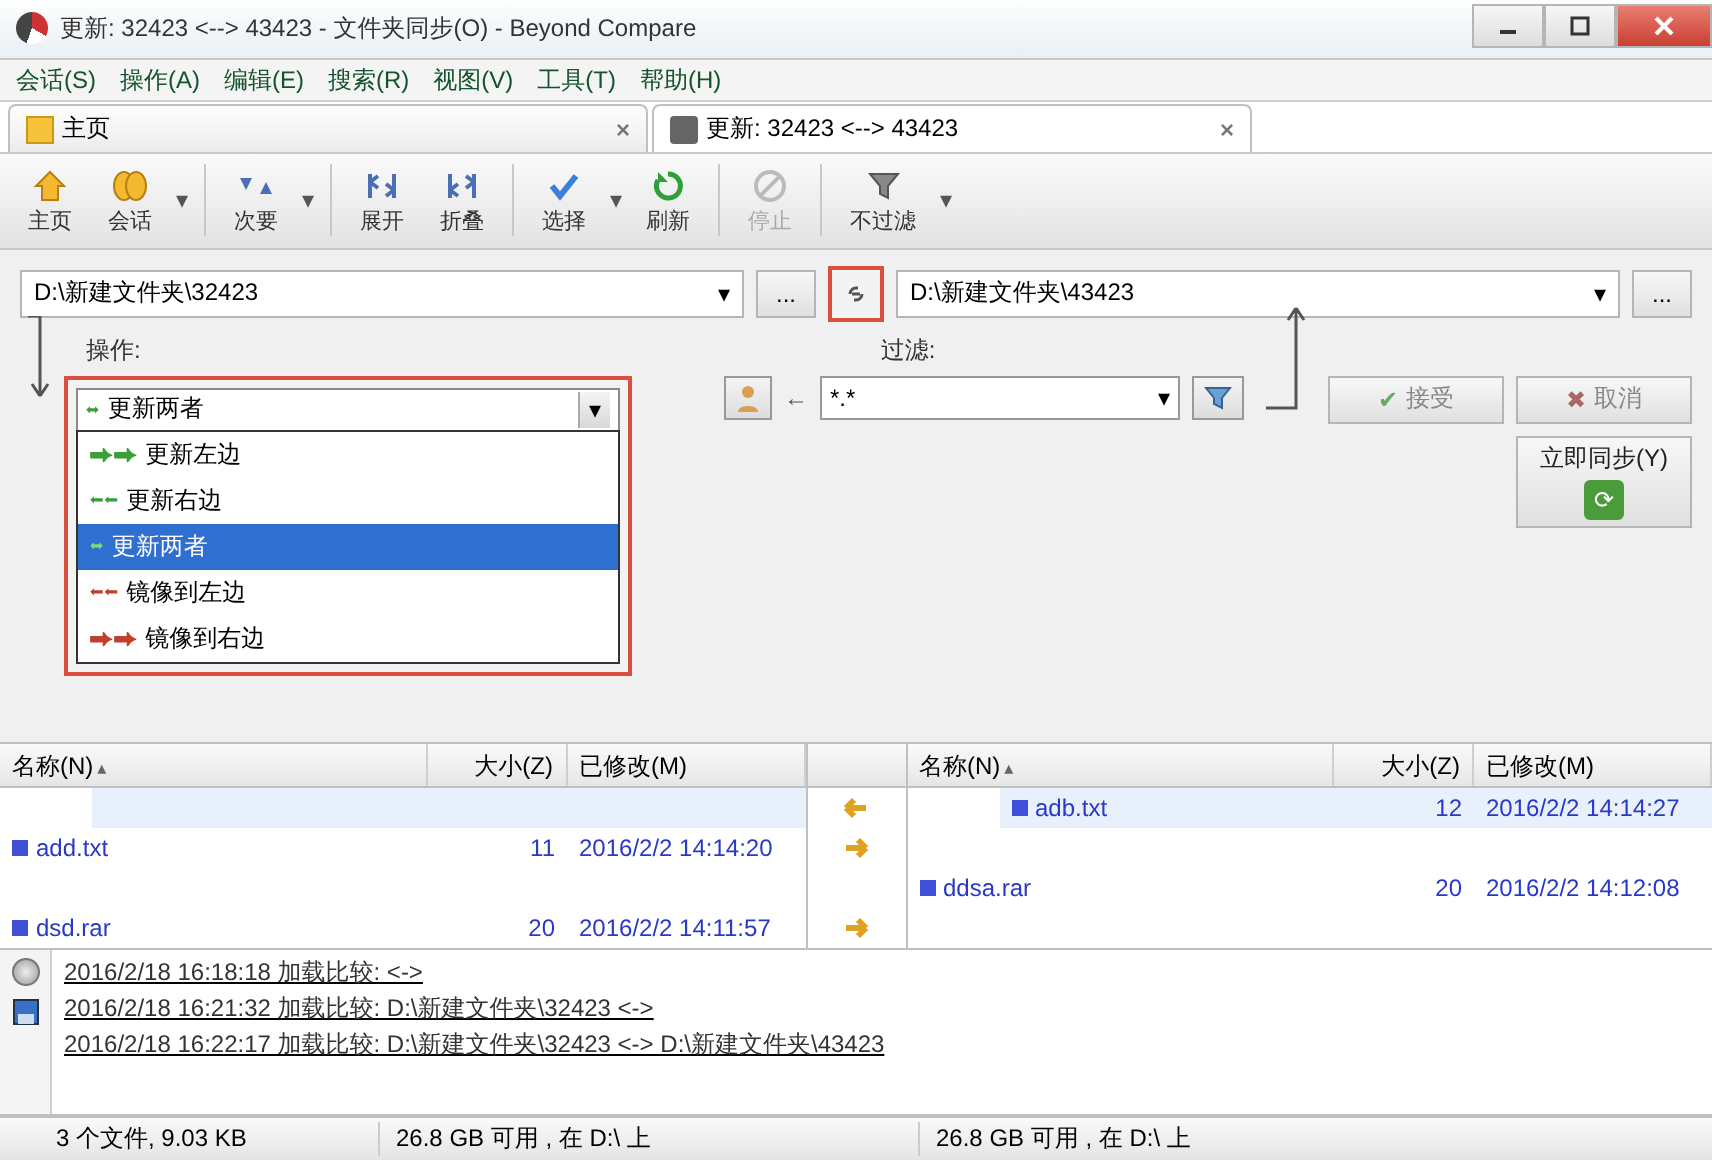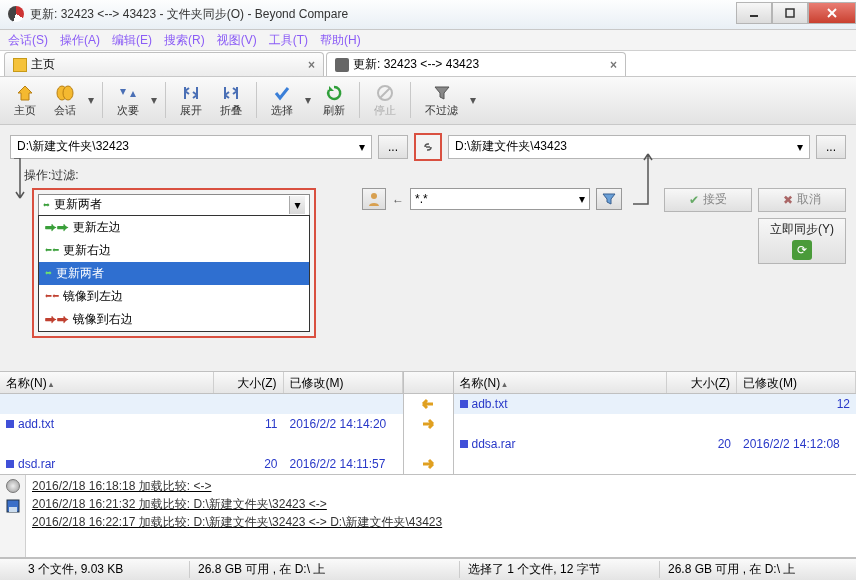--- a/index.html
+++ b/index.html
@@ -4,21 +4,21 @@
 <style>
 * { box-sizing: border-box; margin: 0; padding: 0; font-family: "Microsoft YaHei", Tahoma, sans-serif; font-size: 12px; }
 body { background: #f0f0f0; width: 856px; height: 580px; overflow: hidden; display: flex; flex-direction: column; }
 .titlebar { background: linear-gradient(#fdfefe,#e9eff5); height: 30px; display: flex; align-items: center; padding-left: 8px; border-bottom: 1px solid #c8c8c8; }
 .titlebar .app-icon { width: 16px; height: 16px; border-radius: 50%; background: conic-gradient(#c33 0 120deg,#fff 120deg 200deg,#444 200deg 360deg); margin-right: 6px; }
 .titlebar .title-text { color: #333; }
 .winbtns { margin-left: auto; display: flex; }
 .winbtn { width: 36px; height: 22px; display: flex; align-items: center; justify-content: center; border: 1px solid #b5b5b5; background: linear-gradient(#f7f7f7,#dcdcdc); margin-top: -2px; }
 .winbtn.close { background: linear-gradient(#e97d73,#c94030); color: #fff; width: 48px; }
 .menubar { background: #f4f4f4; height: 22px; display: flex; align-items: center; padding: 0 8px; gap: 12px; border-bottom: 1px solid #d0d0d0; }
-.menubar span { color: #8b5cf6; cursor: default; }
+.menubar span { color: #14532d; cursor: default; }
 .tabstrip { background: #fff; height: 26px; display: flex; align-items: flex-end; border-bottom: 1px solid #c8c8c8; padding-left: 4px; gap: 2px; }
 .tab { height: 24px; border: 1px solid #c0c0c0; border-bottom: none; background: linear-gradient(#fdfdfd,#ececec); display: flex; align-items: center; padding: 0 8px; gap: 4px; border-radius: 4px 4px 0 0; min-width: 150px; }
 .tab.active { background: #fff; }
 .tab .tab-icon { width: 14px; height: 14px; background: #f5c23a; border: 1px solid #c79a18; }
 .tab .tab-icon2 { width: 14px; height: 14px; background:#666; border-radius:2px; }
 .tab .x { margin-left: auto; color: #777; font-weight: bold; }
 .toolbar { background: linear-gradient(#fafafa,#e3e3e3); height: 48px; display: flex; align-items: center; padding: 0 6px; gap: 2px; border-bottom: 1px solid #c8c8c8; }
 .tbtn { display: flex; flex-direction: column; align-items: center; justify-content: center; padding: 2px 8px; color: #333; min-width: 36px; }
 .tbtn .ic { width: 20px; height: 20px; display:flex;align-items:center;justify-content:center;}
 .tbtn .lbl { font-size: 11px; }
@@ -50,21 +50,21 @@
 .syncbtn { width:88px;height:46px;border:1px solid #b5b5b5;background:linear-gradient(#f7f7f7,#e0e0e0);display:flex;flex-direction:column;align-items:center;justify-content:center;gap:2px;color:#222;}
 .syncic { width:20px;height:20px;background:#4a9b3a;border-radius:3px;display:flex;align-items:center;justify-content:center;color:#fff;}
 .arrowline { position:absolute; color:#333;}
 .midgap { height: 28px; background:#f0f0f0;}
 .tables { display:flex; height:104px; border-top:1px solid #c0c0c0; border-bottom:1px solid #c0c0c0;}
 .tpane { flex:1; display:flex; flex-direction:column; background:#fff; border-right:1px solid #c0c0c0;}
 .thdr { display:flex; background:linear-gradient(#fafafa,#e6e6e6); border-bottom:1px solid #c0c0c0; height:22px;}
 .thdr .col { padding:3px 6px; border-right:1px solid #cfcfcf;}
 .col.name{flex:1;} .col.size{width:70px;text-align:right;} .col.mod{width:119px;}
 .trow { display:flex; height:20px; align-items:center;}
-.trow.blue{ background:#e8f1fb;}
+.trow.blue{ background:#e8f1fb;margin-left:46px;}
 .trow .col{padding:0 6px;}
 .sortcaret{font-size:9px;color:#666;margin-left:2px;}
 .midcol { width:50px; background:#fff; border-right:1px solid #c0c0c0;display:flex;flex-direction:column;}
 .midcol .hdr{height:22px;background:linear-gradient(#fafafa,#e6e6e6);border-bottom:1px solid #c0c0c0;}
 .midcol .ar{height:20px;display:flex;align-items:center;justify-content:center;}
 .fname{color:#2838c8;}
 .fname .sq{display:inline-block;width:8px;height:8px;background:#4050d8;margin-right:4px;}
 .logpane { display:flex; height:84px; border-bottom:1px solid #c0c0c0;background:#fff;}
 .logicons{width:26px;background:#f4f4f4;border-right:1px solid #d0d0d0;display:flex;flex-direction:column;align-items:center;padding-top:4px;gap:6px;}
 .loglines{flex:1;overflow:hidden;padding:2px 6px;text-decoration:underline;}
@@ -226,22 +226,22 @@
   <div class="pathinput">
       <span>D:\新建文件夹\43423</span>
       <span style="margin-left:auto;">▾</span>
     </div>
   <div class="sqbtn">
       <span>...</span>
     </div>
 </div>
 
 <div class="labelsrow">
-  <span class="lbl" style="margin-left:14px;">操作:</span>
-  <span class="lbl" style="">过滤:</span>
+  <span class="lbl" style="margin-left:33px;">操作:</span>
+  <span class="lbl" style="margin-left:370px;">过滤:</span>
 </div>
 
 <div class="opsrow">
   <svg class="arrowline" style="left:10px;top:-30px;" width="20" height="50">
       <path d="M10 0v40M10 40l-4-6M10 40l4-6M10 0h-6" stroke="#555" fill="none" stroke-width="1.5"></path>
     </svg>
   <div style="width:20px;"></div>
   <div class="redbox">
     <div class="combo">
       <div class="cval">
@@ -361,20 +361,21 @@
   </div>
   <div class="tpane" style="border-right:none;">
     <div class="thdr">
       <div class="col name"><span>名称(N)</span><span class="sortcaret">▴</span></div>
       <div class="col size">大小(Z)</div>
       <div class="col mod">已修改(M)</div>
     </div>
     <div class="trow blue">
         <div class="col name fname"><span class="sq"></span><span>adb.txt</span></div>
         <div class="col size fname">12</div>
+        <div class="col mod fname">2016/2/2 14:14:27</div>
       </div>
     <div class="trow"></div>
     <div class="trow">
         <div class="col name fname"><span class="sq"></span><span>ddsa.rar</span></div>
         <div class="col size fname">20</div>
         <div class="col mod fname">2016/2/2 14:12:08</div>
       </div>
     <div class="trow"></div>
   </div>
 </div>
@@ -392,15 +393,14 @@
   <div class="loglines">
     <div class="logline">2016/2/18 16:18:18  加载比较:  &lt;-&gt;</div>
     <div class="logline">2016/2/18 16:21:32  加载比较: D:\新建文件夹\32423 &lt;-&gt;</div>
     <div class="logline">2016/2/18 16:22:17  加载比较: D:\新建文件夹\32423 &lt;-&gt; D:\新建文件夹\43423</div>
   </div>
 </div>
 
 <div class="statusbar">
   <div class="cell" style="width:170px;">3 个文件, 9.03 KB</div>
   <div class="cell" style="width:270px;">26.8 GB 可用 , 在 D:\ 上</div>
-  <div class="cell" style="width:200px;">选择了 1 个文件, 12 字节</div>
   <div class="cell" style="flex:1;">26.8 GB 可用 , 在 D:\ 上</div>
 </div>
 
 </body></html>

